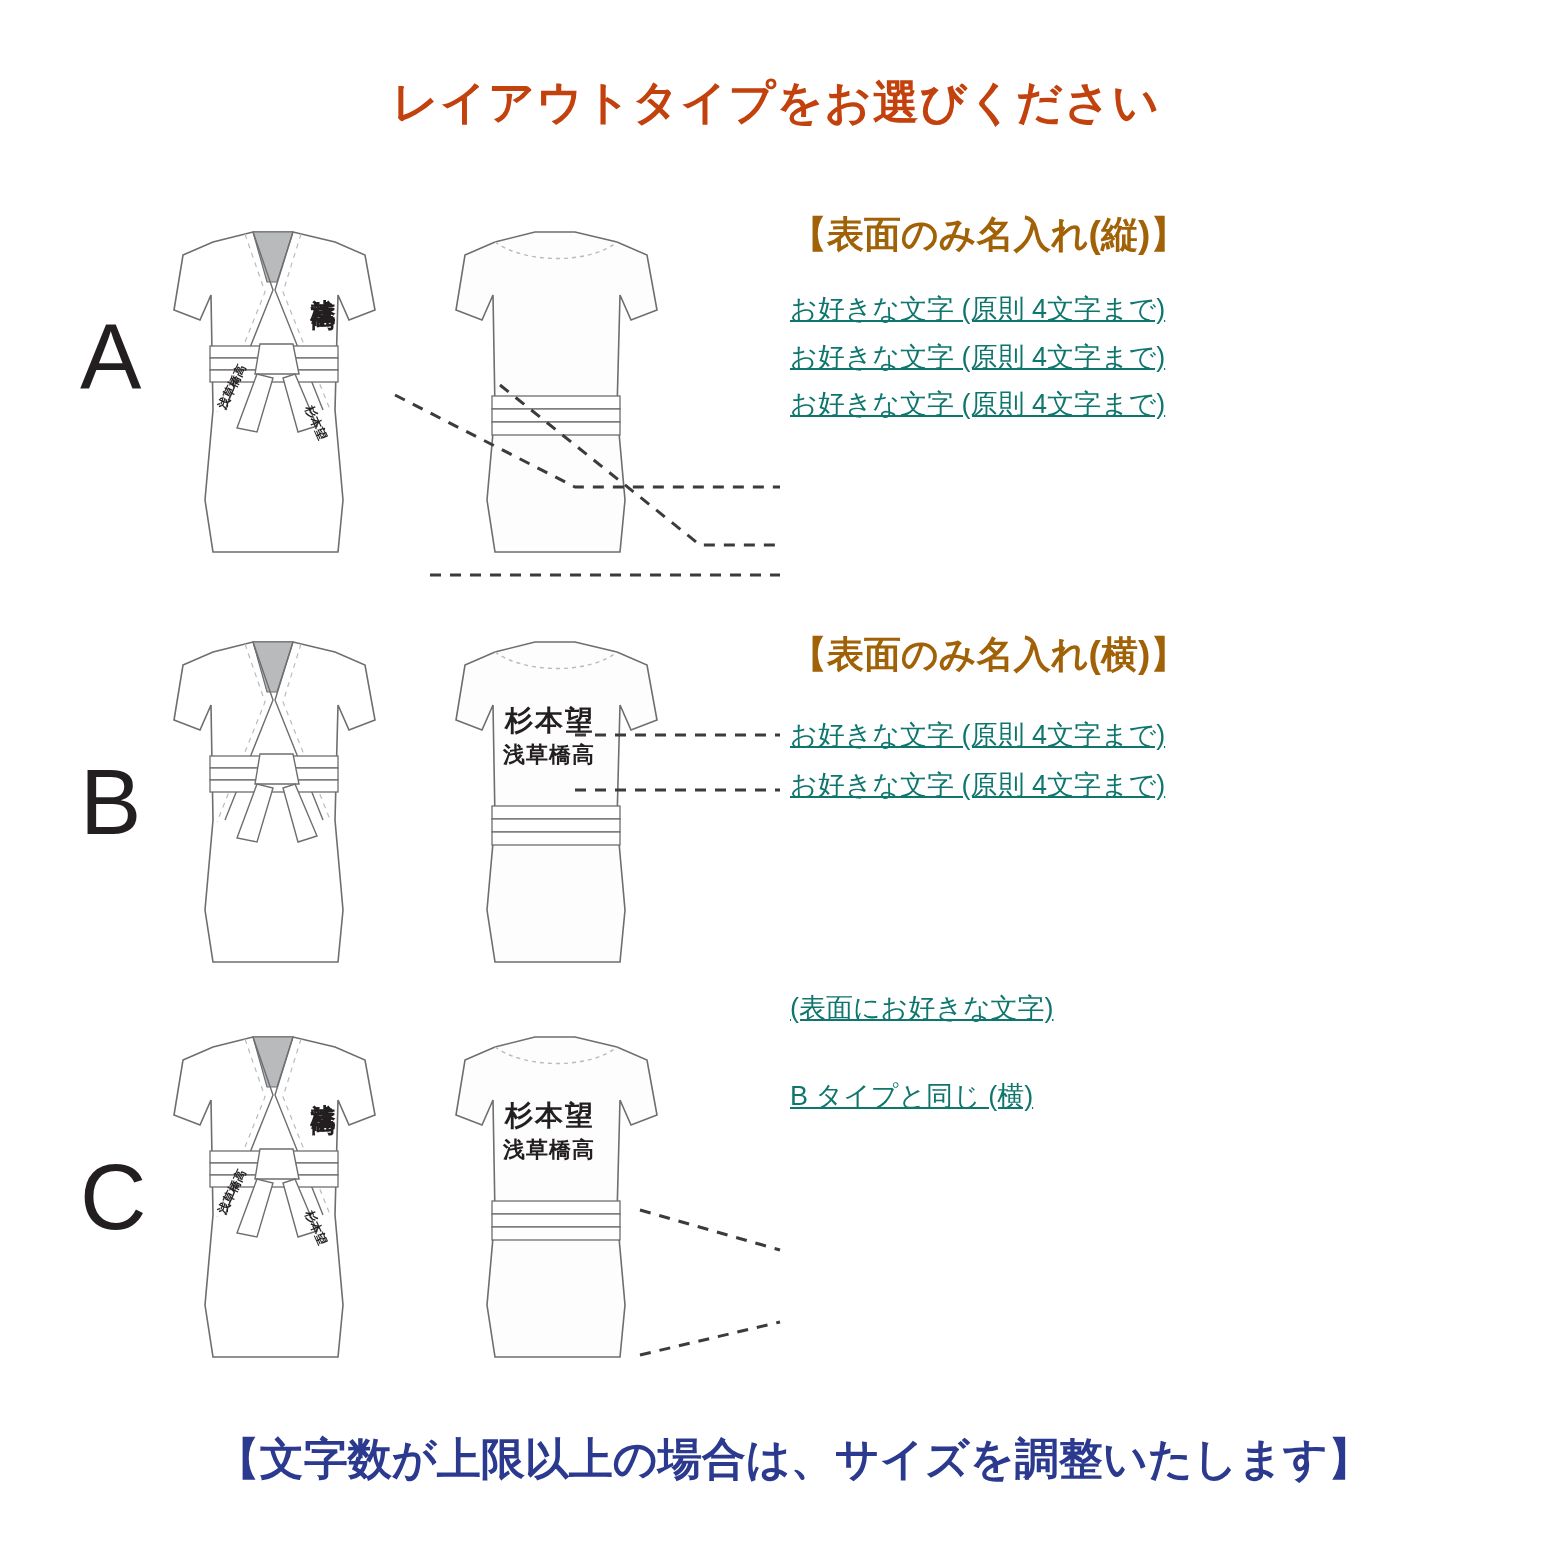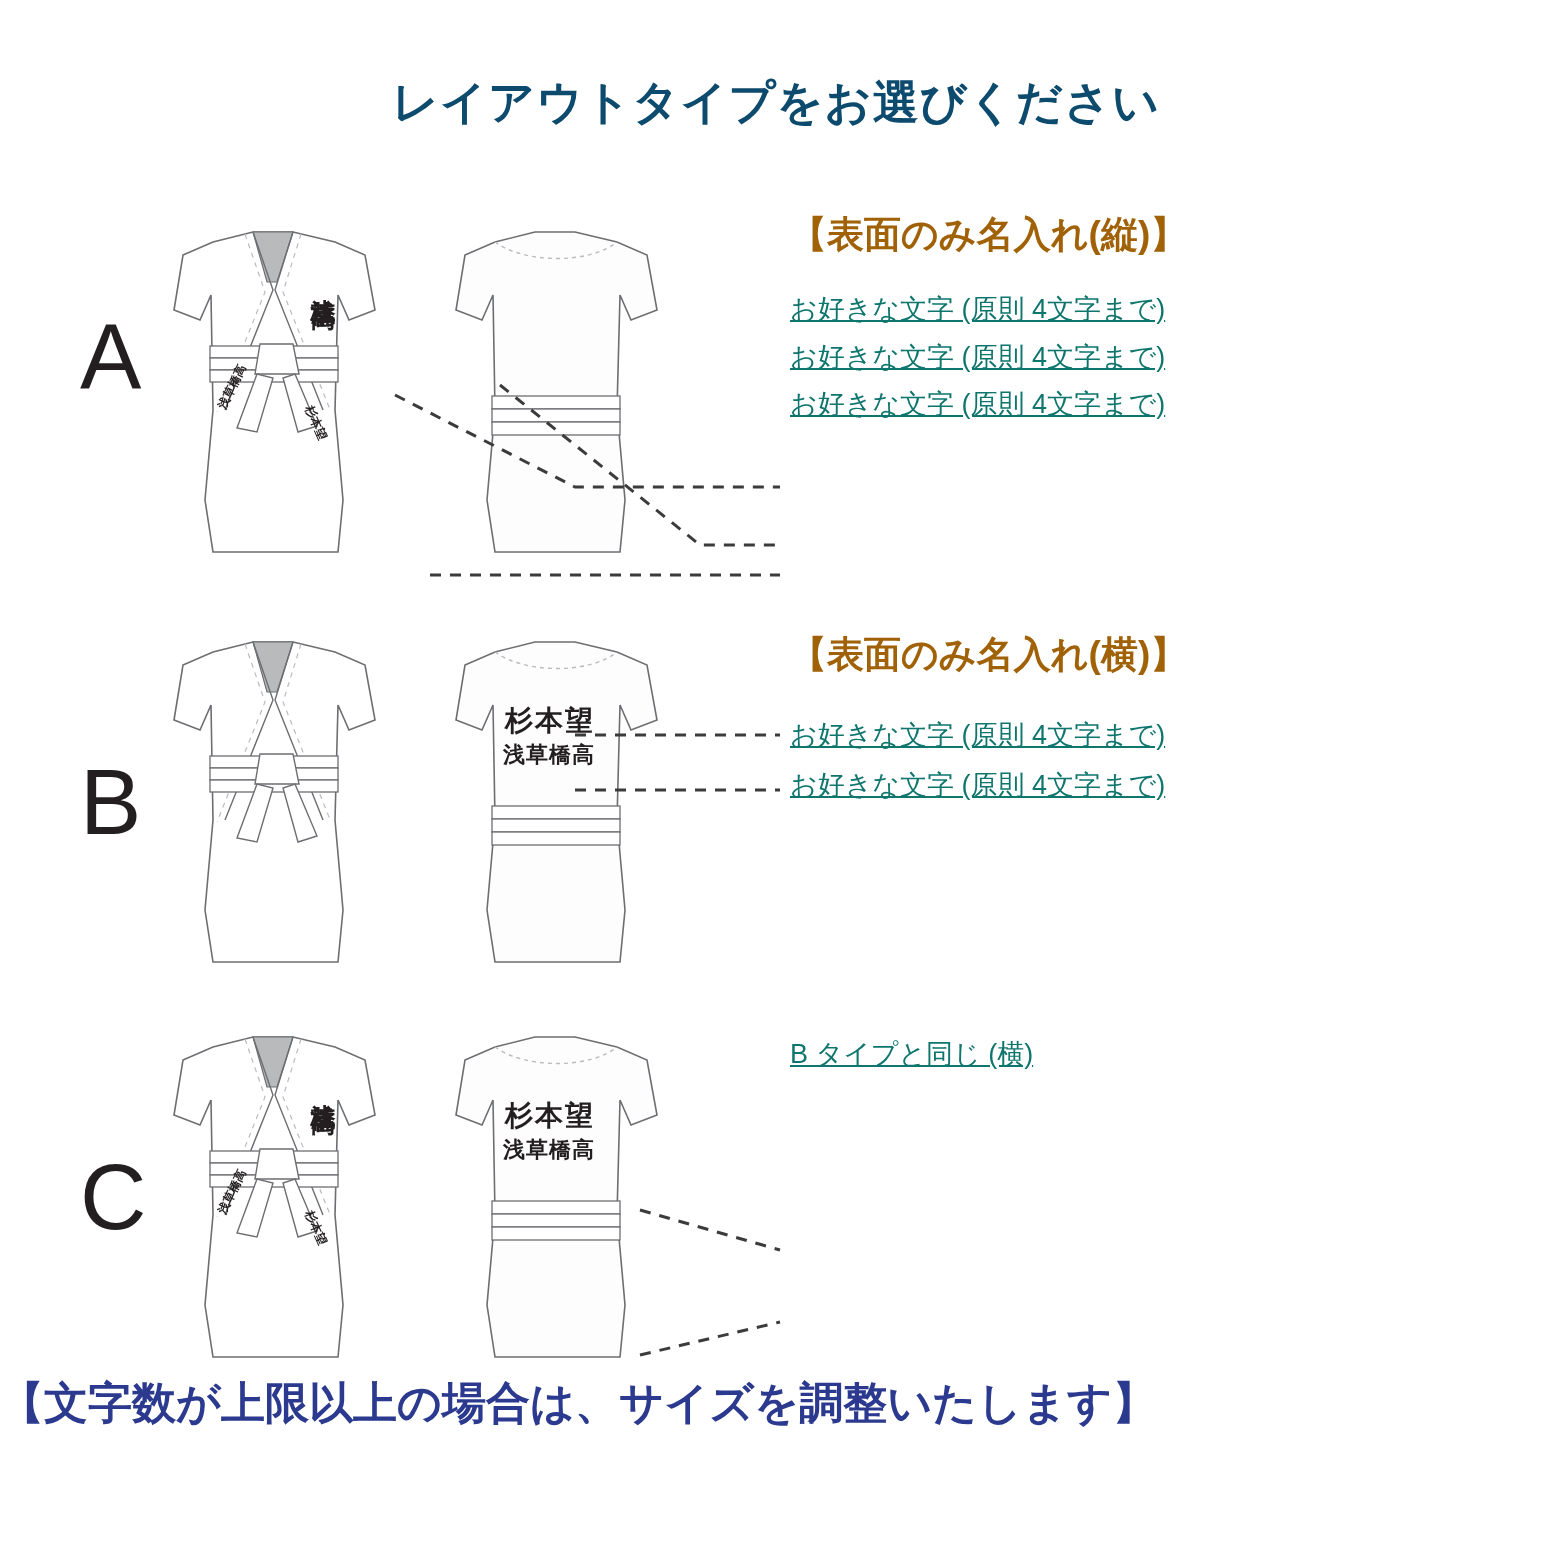--- a/index.html
+++ b/index.html
@@ -17,21 +17,21 @@
   }
   #page-title {
     position: absolute;
     top: 72px;
     left: 0;
     width: 1552px;
     text-align: center;
     font-size: 46px;
     font-weight: bold;
     letter-spacing: 1px;
-    color: #0c4a6e;
+    color: #c2410c;
   }
   .row {
     position: absolute;
     left: 0;
     width: 1552px;
   }
   #row-a { top: 160px; height: 400px; }
   #row-b { top: 570px; height: 400px; }
   #row-c { top: 965px; height: 415px; }
 
@@ -70,24 +70,24 @@
     font-size: 27px;
     color: #0f766e;
     white-space: nowrap;
     letter-spacing: 0px;
     line-height: 1.32;
     text-decoration: underline;
   }
 
   #footer-note {
     position: absolute;
-    top: 1374px;
+    top: 1430px;
     left: 0;
     width: 1372px;
-    text-align: left;
+    text-align: right;
     font-size: 44px;
     font-weight: bold;
     color: #2b3a8f;
     letter-spacing: 0px;
   }
 
   
   #leaders {
     position: absolute;
     left: 0; top: 0;
@@ -236,20 +236,21 @@
         <path d="M92,214 L72,268 L92,272 L108,218 Z" fill="#ffffff" stroke="#6d6e71" stroke-width="1.4"></path>
         <path d="M130,214 L152,266 L133,272 L118,218 Z" fill="#ffffff" stroke="#6d6e71" stroke-width="1.4"></path>
         <text x="158" y="118" font-family="'Liberation Serif','DejaVu Serif',serif" font-size="25" font-weight="bold" fill="#231f20" writing-mode="tb" letter-spacing="2">浅草橋高</text>
         <text x="60" y="250" transform="rotate(-64 60 250)" font-family="'Liberation Serif',serif" font-size="12" font-weight="bold" fill="#231f20">浅草橋高</text>
         <text x="140" y="248" transform="rotate(66 140 248)" font-family="'Liberation Serif',serif" font-size="12" font-weight="bold" fill="#231f20">杉本望</text>
       </g>
     </svg>
   </div>
 
   <div class="callout-block" style="top: 20px;">
+    <div class="callout-line" style="margin-top:6px;">(表面にお好きな文字)</div>
     <div class="callout-line" style="margin-top:52px;">B タイプと同じ (横)</div>
   </div>
 </div>
 
 <svg id="leaders" xmlns="http://www.w3.org/2000/svg">
   <g stroke="#3b3b3b" stroke-width="3" fill="none" stroke-dasharray="11,9" stroke-linecap="butt">
 
     <path d="M395,395 L575,487 L780,487"></path>
     <path d="M500,385 L700,545 L780,545"></path>
     <path d="M430,575 L640,575 L780,575"></path>

